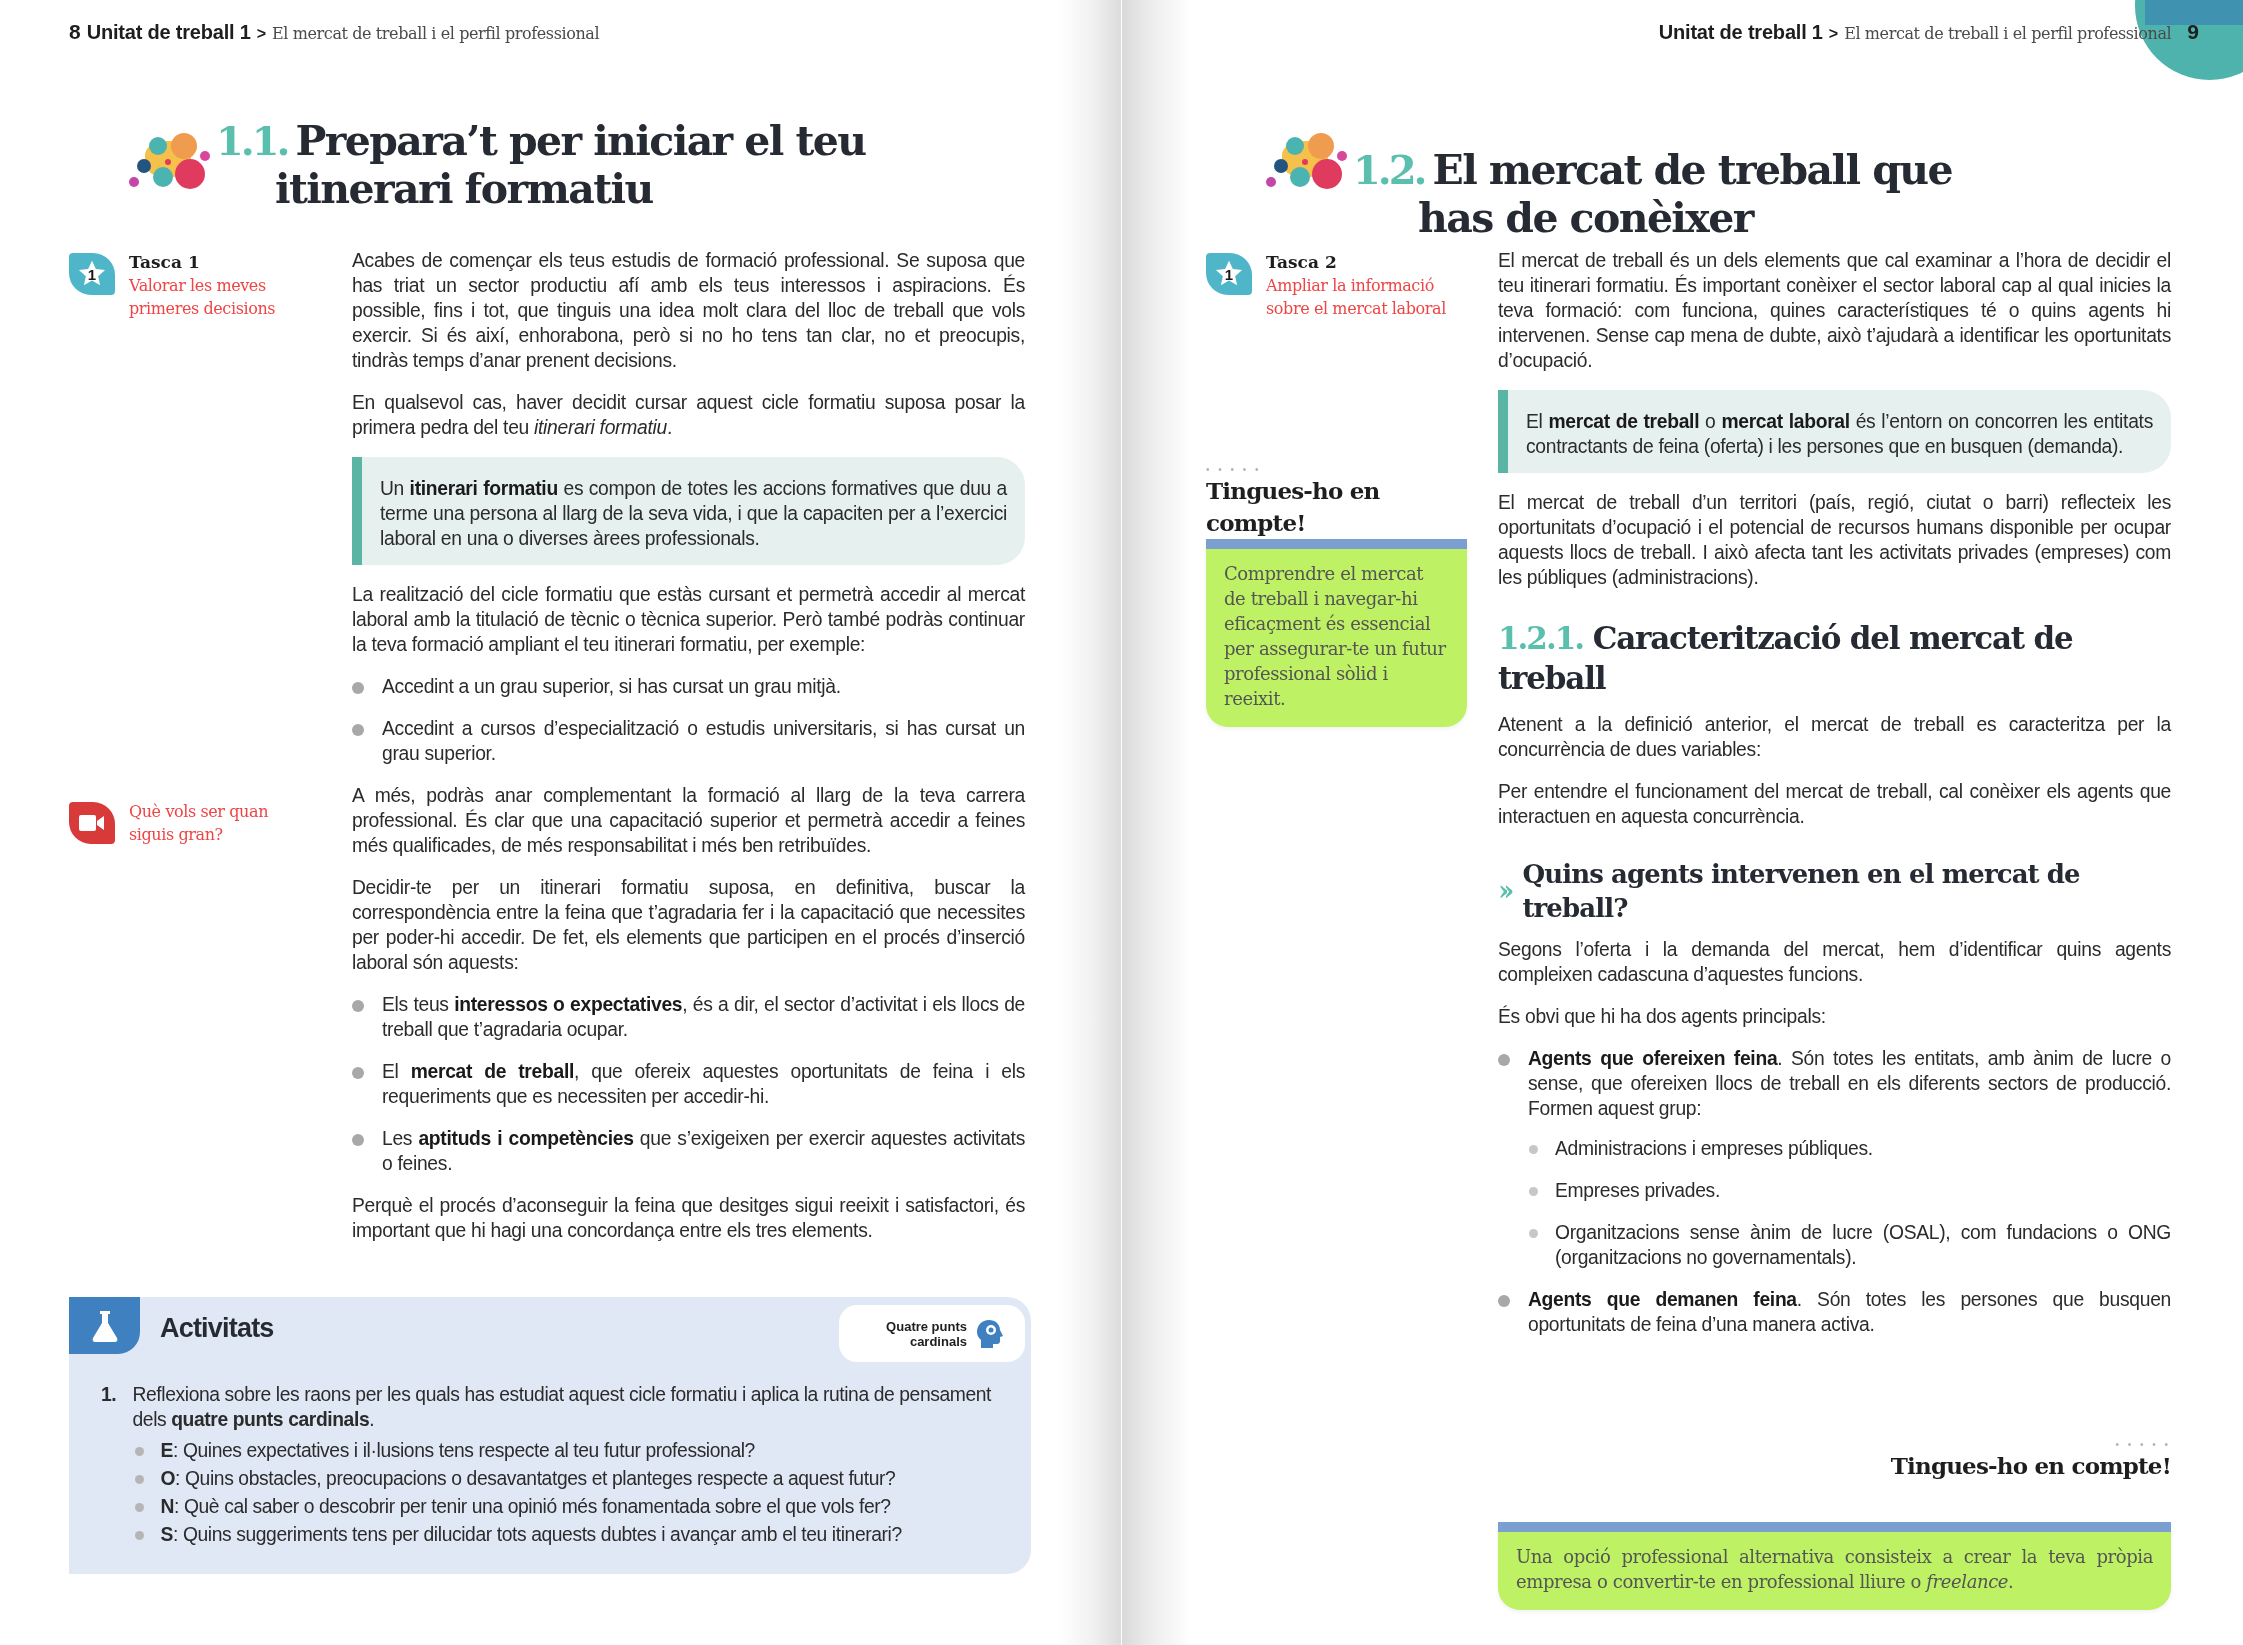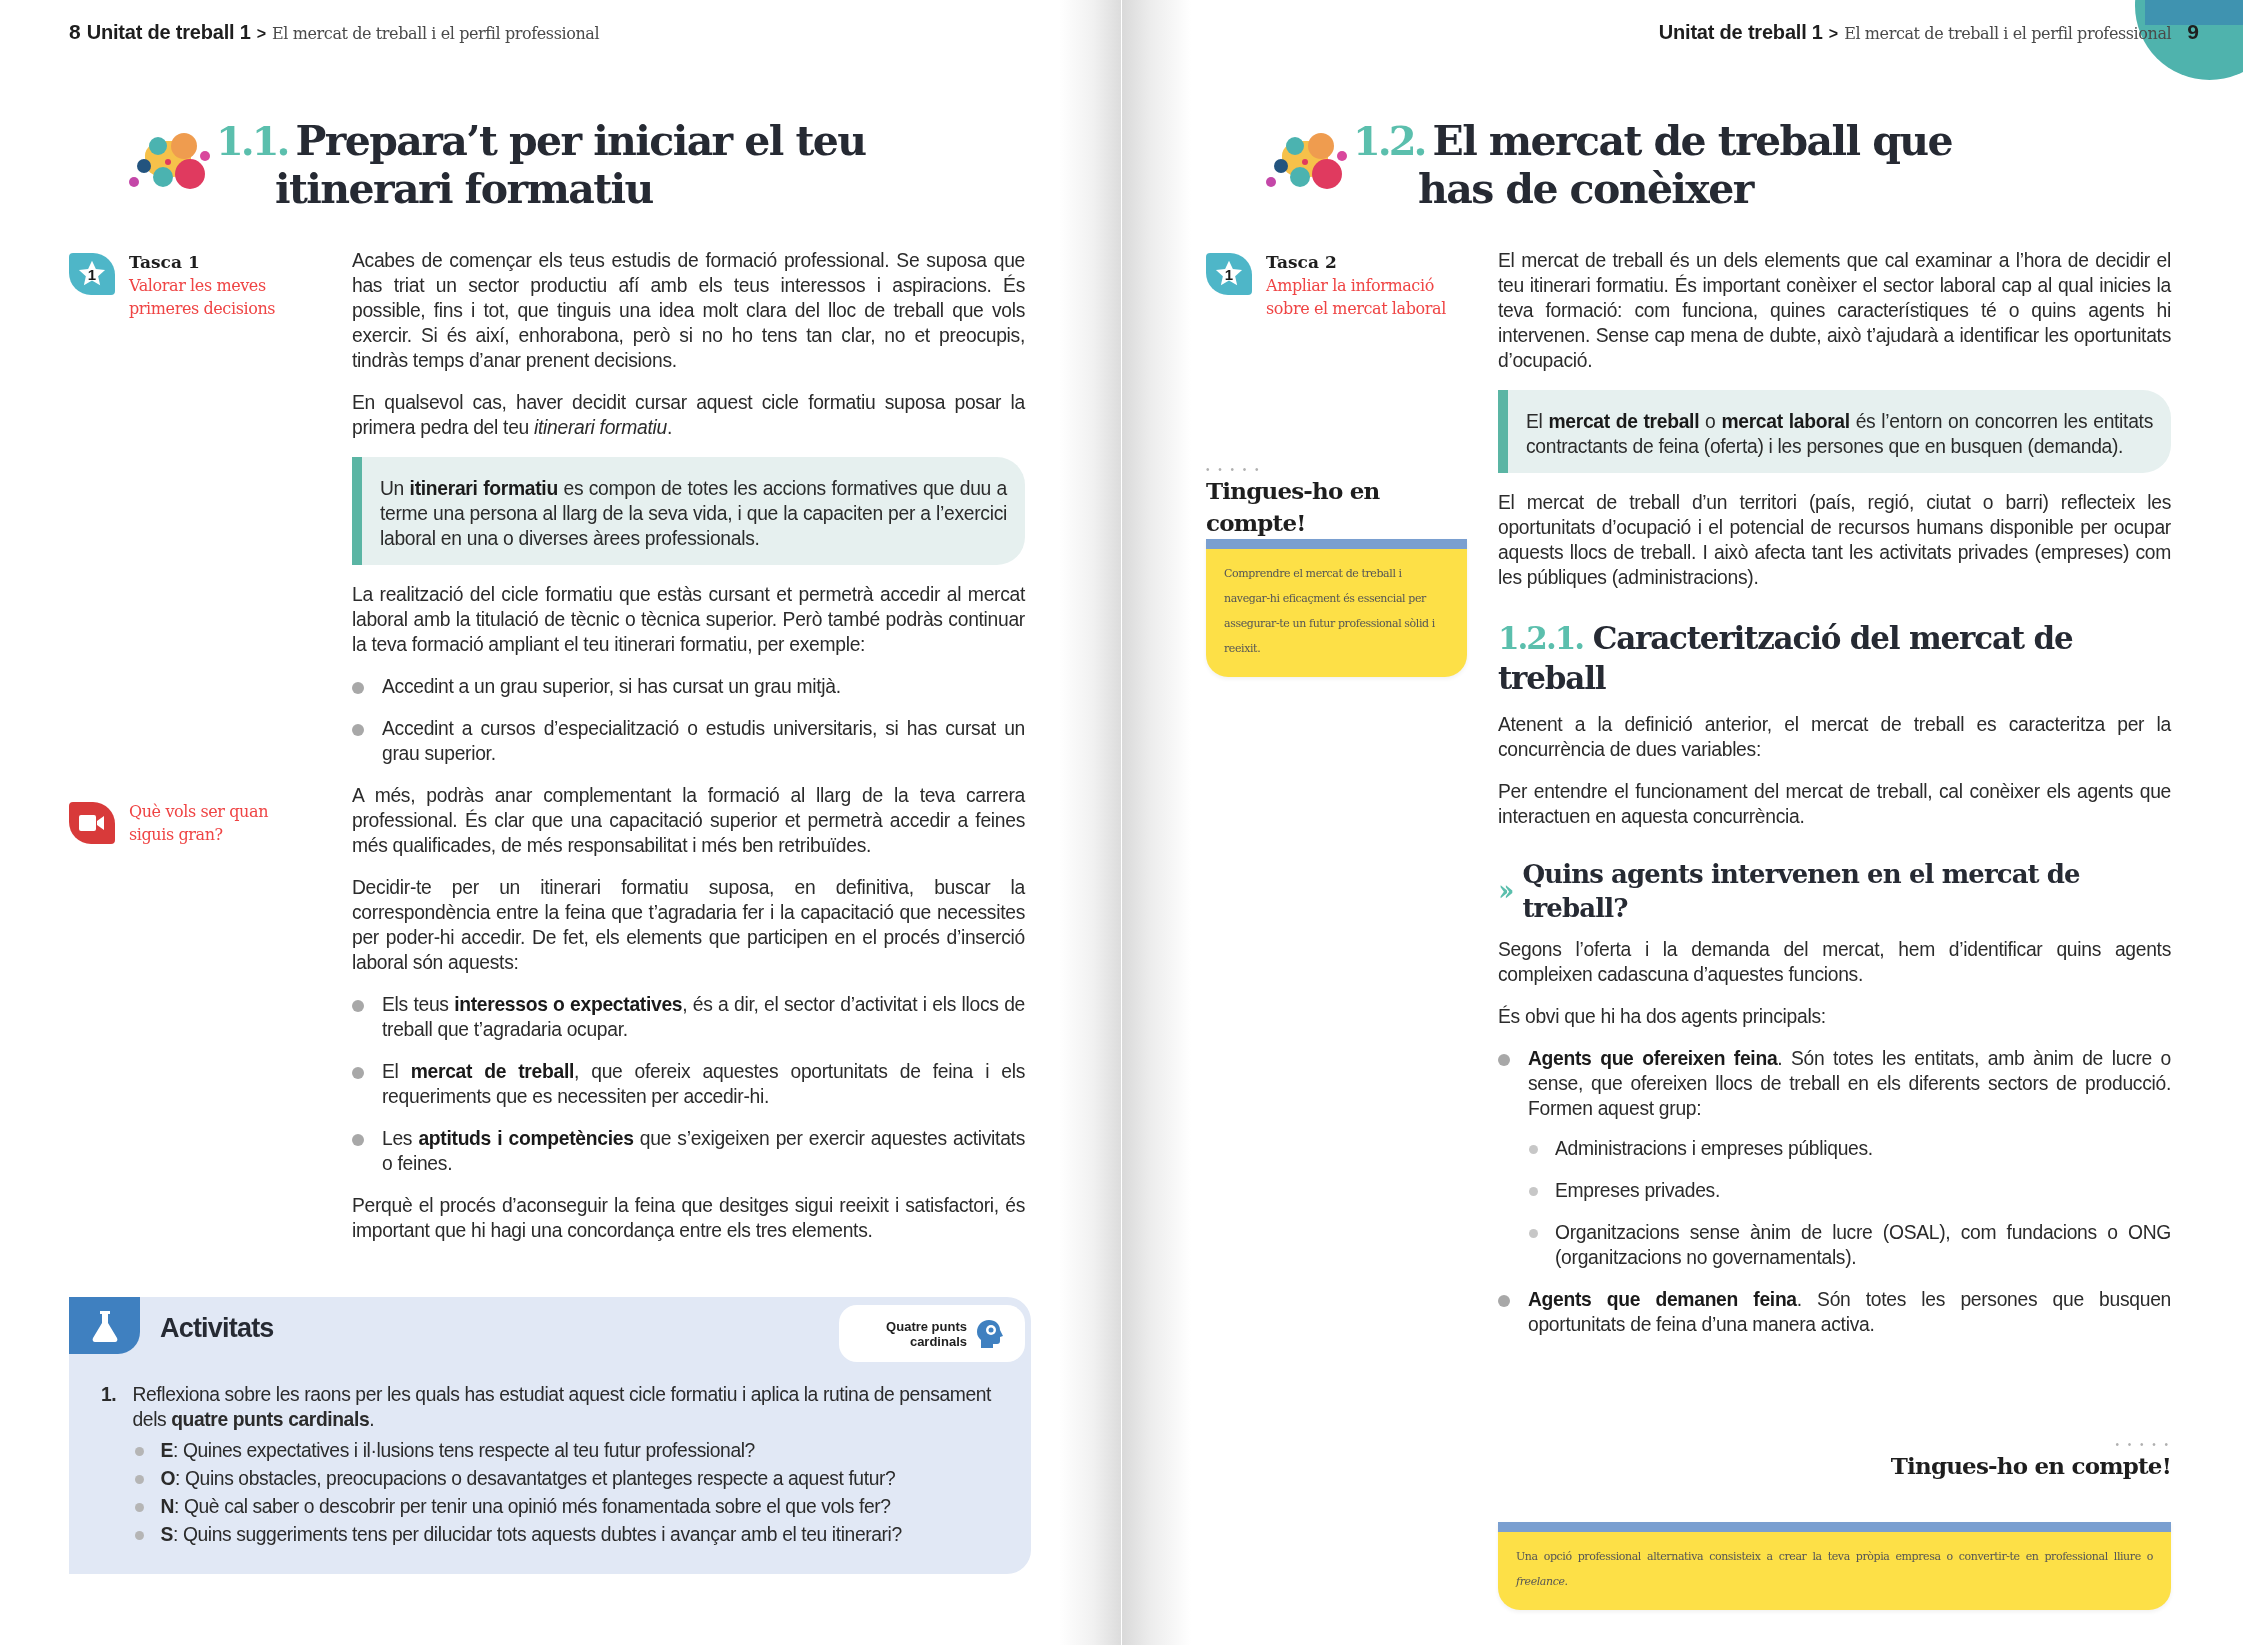--- a/index.html
+++ b/index.html
@@ -57,22 +57,22 @@
 
   .subsection-title { font-family: "DejaVu Serif", serif; font-weight: bold; font-size: 31px; line-height: 40px; color: #262a33; letter-spacing: -1.2px; margin: 28px 0 14px 0; }
   .subsection-title .num { color: #5bbfad; letter-spacing: -2px; }
   .question-title { font-family: "DejaVu Serif", serif; font-weight: bold; font-size: 26px; line-height: 34px; color: #262a33; letter-spacing: -0.9px; margin: 28px 0 12px 0; display: flex; align-items: center; gap: 8px; }
   .chev { color: #5bbfad; font-size: 28px; font-weight: bold; letter-spacing: -6px; margin-right: 6px; }
 
   
   .keep-note { position: absolute; }
   .dots { font-size: 10px; color: #b0b0b0; letter-spacing: 3px; line-height: 10px; height: 10px; }
   .keep-title { font-family: "DejaVu Serif", serif; font-weight: bold; font-size: 23px; color: #1e1e1e; letter-spacing: -0.8px; line-height: 32px; }
-  .keep-box { background: #fde047; border-radius: 0 0 22px 22px; border-top: 10px solid #7a9fd0; padding: 12px 18px 16px 18px;
-    font-family: "DejaVu Serif", serif; font-size: 11px; line-height: 25px; color: #555; letter-spacing: -0.4px; box-shadow: 0 2px 4px rgba(0,0,0,0.06); }
+  .keep-box { background: #bef264; border-radius: 0 0 22px 22px; border-top: 10px solid #7a9fd0; padding: 12px 18px 16px 18px;
+    font-family: "DejaVu Serif", serif; font-size: 18px; line-height: 25px; color: #555; letter-spacing: -0.4px; box-shadow: 0 2px 4px rgba(0,0,0,0.06); }
 
   
   .activities { position: absolute; left: 69px; top: 1297px; width: 962px; height: 277px; background: #e1e8f5; border-radius: 0 24px 24px 0; }
   .act-icon { position: absolute; left: 0; top: 0; width: 71px; height: 57px; background: #3f80c0; border-radius: 0 0 22px 0; display: flex; align-items: center; justify-content: center; }
   .act-title { position: absolute; left: 91px; top: 16px; font-size: 27px; font-weight: bold; color: #262a33; letter-spacing: -0.8px; }
   .act-badge { position: absolute; right: 6px; top: 8px; width: 186px; height: 57px; background: #ffffff; border-radius: 18px; display: flex; align-items: center; justify-content: flex-end; padding-right: 22px; gap: 8px; }
   .badge-text { font-size: 13px; font-weight: bold; text-align: right; line-height: 15px; color: #1e1e1e; }
   .act-list { position: absolute; left: 32px; top: 85px; width: 911px; font-size: 19.3px; line-height: 25px; color: #2b2b2b; letter-spacing: -0.4px; }
   .act-item { display: flex; gap: 14px; }
   .act-num { font-weight: bold; width: 22px; }
@@ -214,21 +214,21 @@
       <span style="left:20px;top:4px;width:18px;height:18px;background:#4bb3b0;"></span>
       <span style="left:42px;top:0;width:26px;height:26px;background:#ef9c4f;"></span>
       <span style="left:8px;top:26px;width:14px;height:14px;background:#23547f;"></span>
       <span style="left:24px;top:34px;width:20px;height:20px;background:#4bb3b0;"></span>
       <span style="left:46px;top:26px;width:30px;height:30px;background:#e03a5f;"></span>
       <span style="left:0;top:44px;width:10px;height:10px;background:#c447a8;"></span>
       <span style="left:71px;top:18px;width:10px;height:10px;background:#d9479c;"></span>
       <span style="left:36px;top:26px;width:6px;height:6px;background:#e03a5f;"></span>
     </div>
     <div>
-      <div style="display:flex;">
+      <div style="display:flex;margin-top:29px;">
         <span class="st-number">1.2.</span>
         <span class="st-text">El mercat de treball que</span>
       </div>
       <div class="st-text" style="margin-left:65px;">has de conèixer</div>
     </div>
   </div>
 
   <div class="side-note" style="left:84px; top:251px;">
     <div class="task-icon">
       <svg width="34" height="32" viewBox="0 0 24 24">

